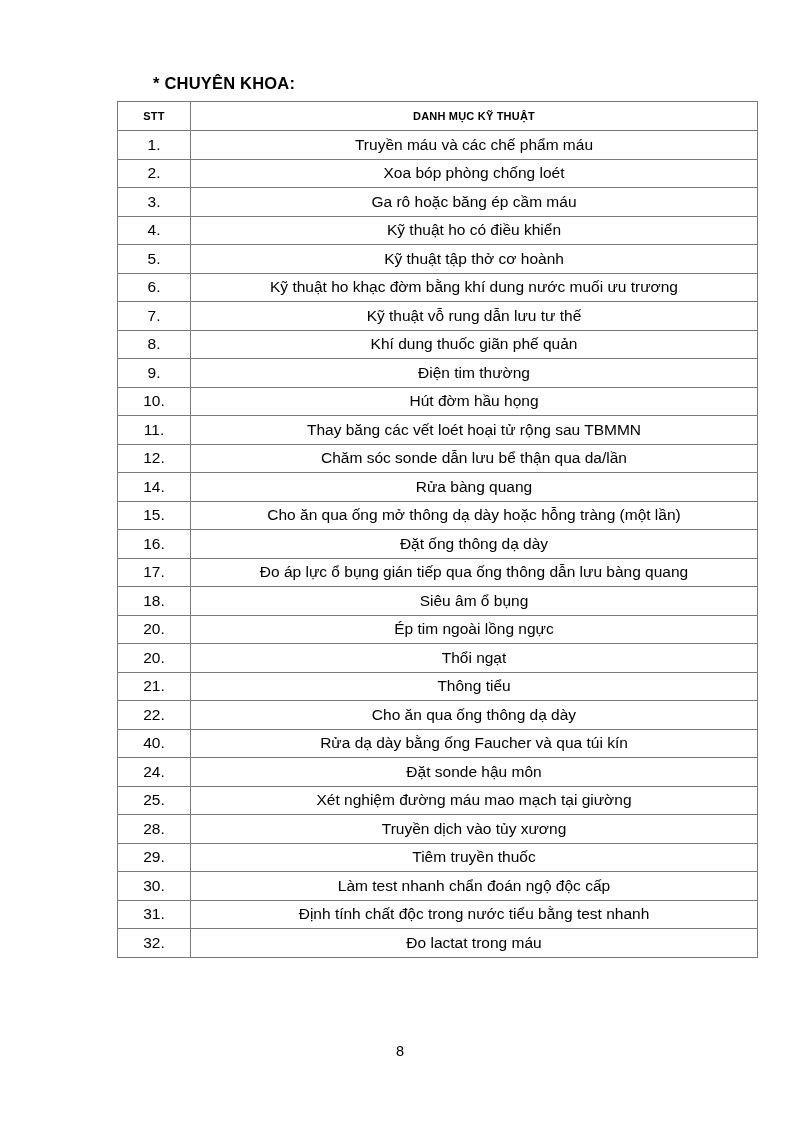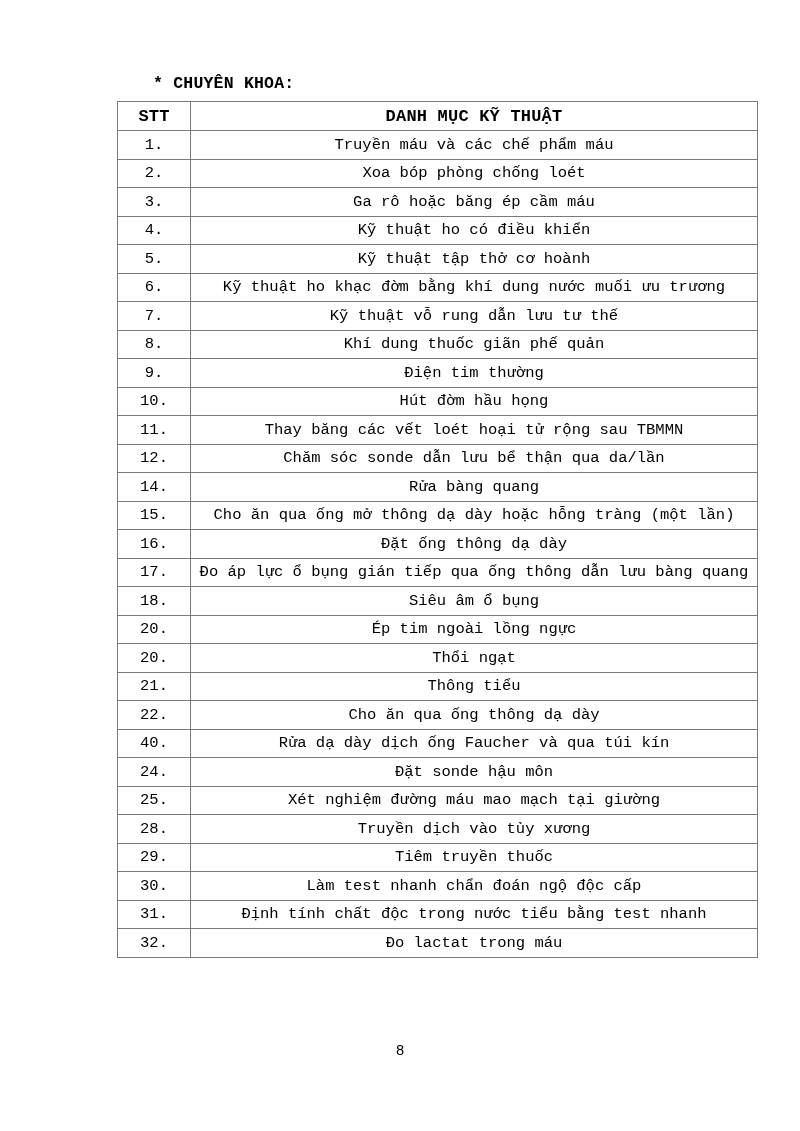--- a/index.html
+++ b/index.html
@@ -5,21 +5,21 @@
   html, body {
     margin: 0;
     padding: 0;
     background: #ffffff;
   }
   .page {
     position: relative;
     width: 800px;
     height: 1131px;
     background: #ffffff;
-    font-family: Liberation Mono, monospace;
+    font-family: Liberation Sans, sans-serif;
     color: #000000;
     overflow: hidden;
   }
   .doc-title {
     position: absolute;
     left: 153px;
     top: 74px;
     font-size: 16.5px;
     font-weight: bold;
     letter-spacing: 0.2px;
@@ -36,21 +36,21 @@
   table.tech-table th,
   table.tech-table td {
     border: 1px solid #7a7a7a;
     padding: 0;
     vertical-align: middle;
     overflow: hidden;
     white-space: nowrap;
   }
   table.tech-table th {
     height: 28px;
-    font-size: 17px;
+    font-size: 11px;
     font-weight: bold;
     text-align: center;
     letter-spacing: 0.2px;
   }
   table.tech-table td {
     height: 27.5px;
     font-size: 15.5px;
   }
   .col-stt { width: 73px; }
   td.stt-cell {
@@ -168,21 +168,21 @@
         <tr>
           <td class="stt-cell">21.</td>
           <td class="name-cell">Thông tiểu</td>
         </tr>
         <tr>
           <td class="stt-cell">22.</td>
           <td class="name-cell">Cho ăn qua ống thông dạ dày</td>
         </tr>
         <tr>
           <td class="stt-cell">40.</td>
-          <td class="name-cell">Rửa dạ dày dịch ống Faucher và qua túi kín</td>
+          <td class="name-cell">Rửa dạ dày bằng ống Faucher và qua túi kín</td>
         </tr>
         <tr>
           <td class="stt-cell">24.</td>
           <td class="name-cell">Đặt sonde hậu môn</td>
         </tr>
         <tr>
           <td class="stt-cell">25.</td>
           <td class="name-cell">Xét nghiệm đường máu mao mạch tại giường</td>
         </tr>
         <tr>

